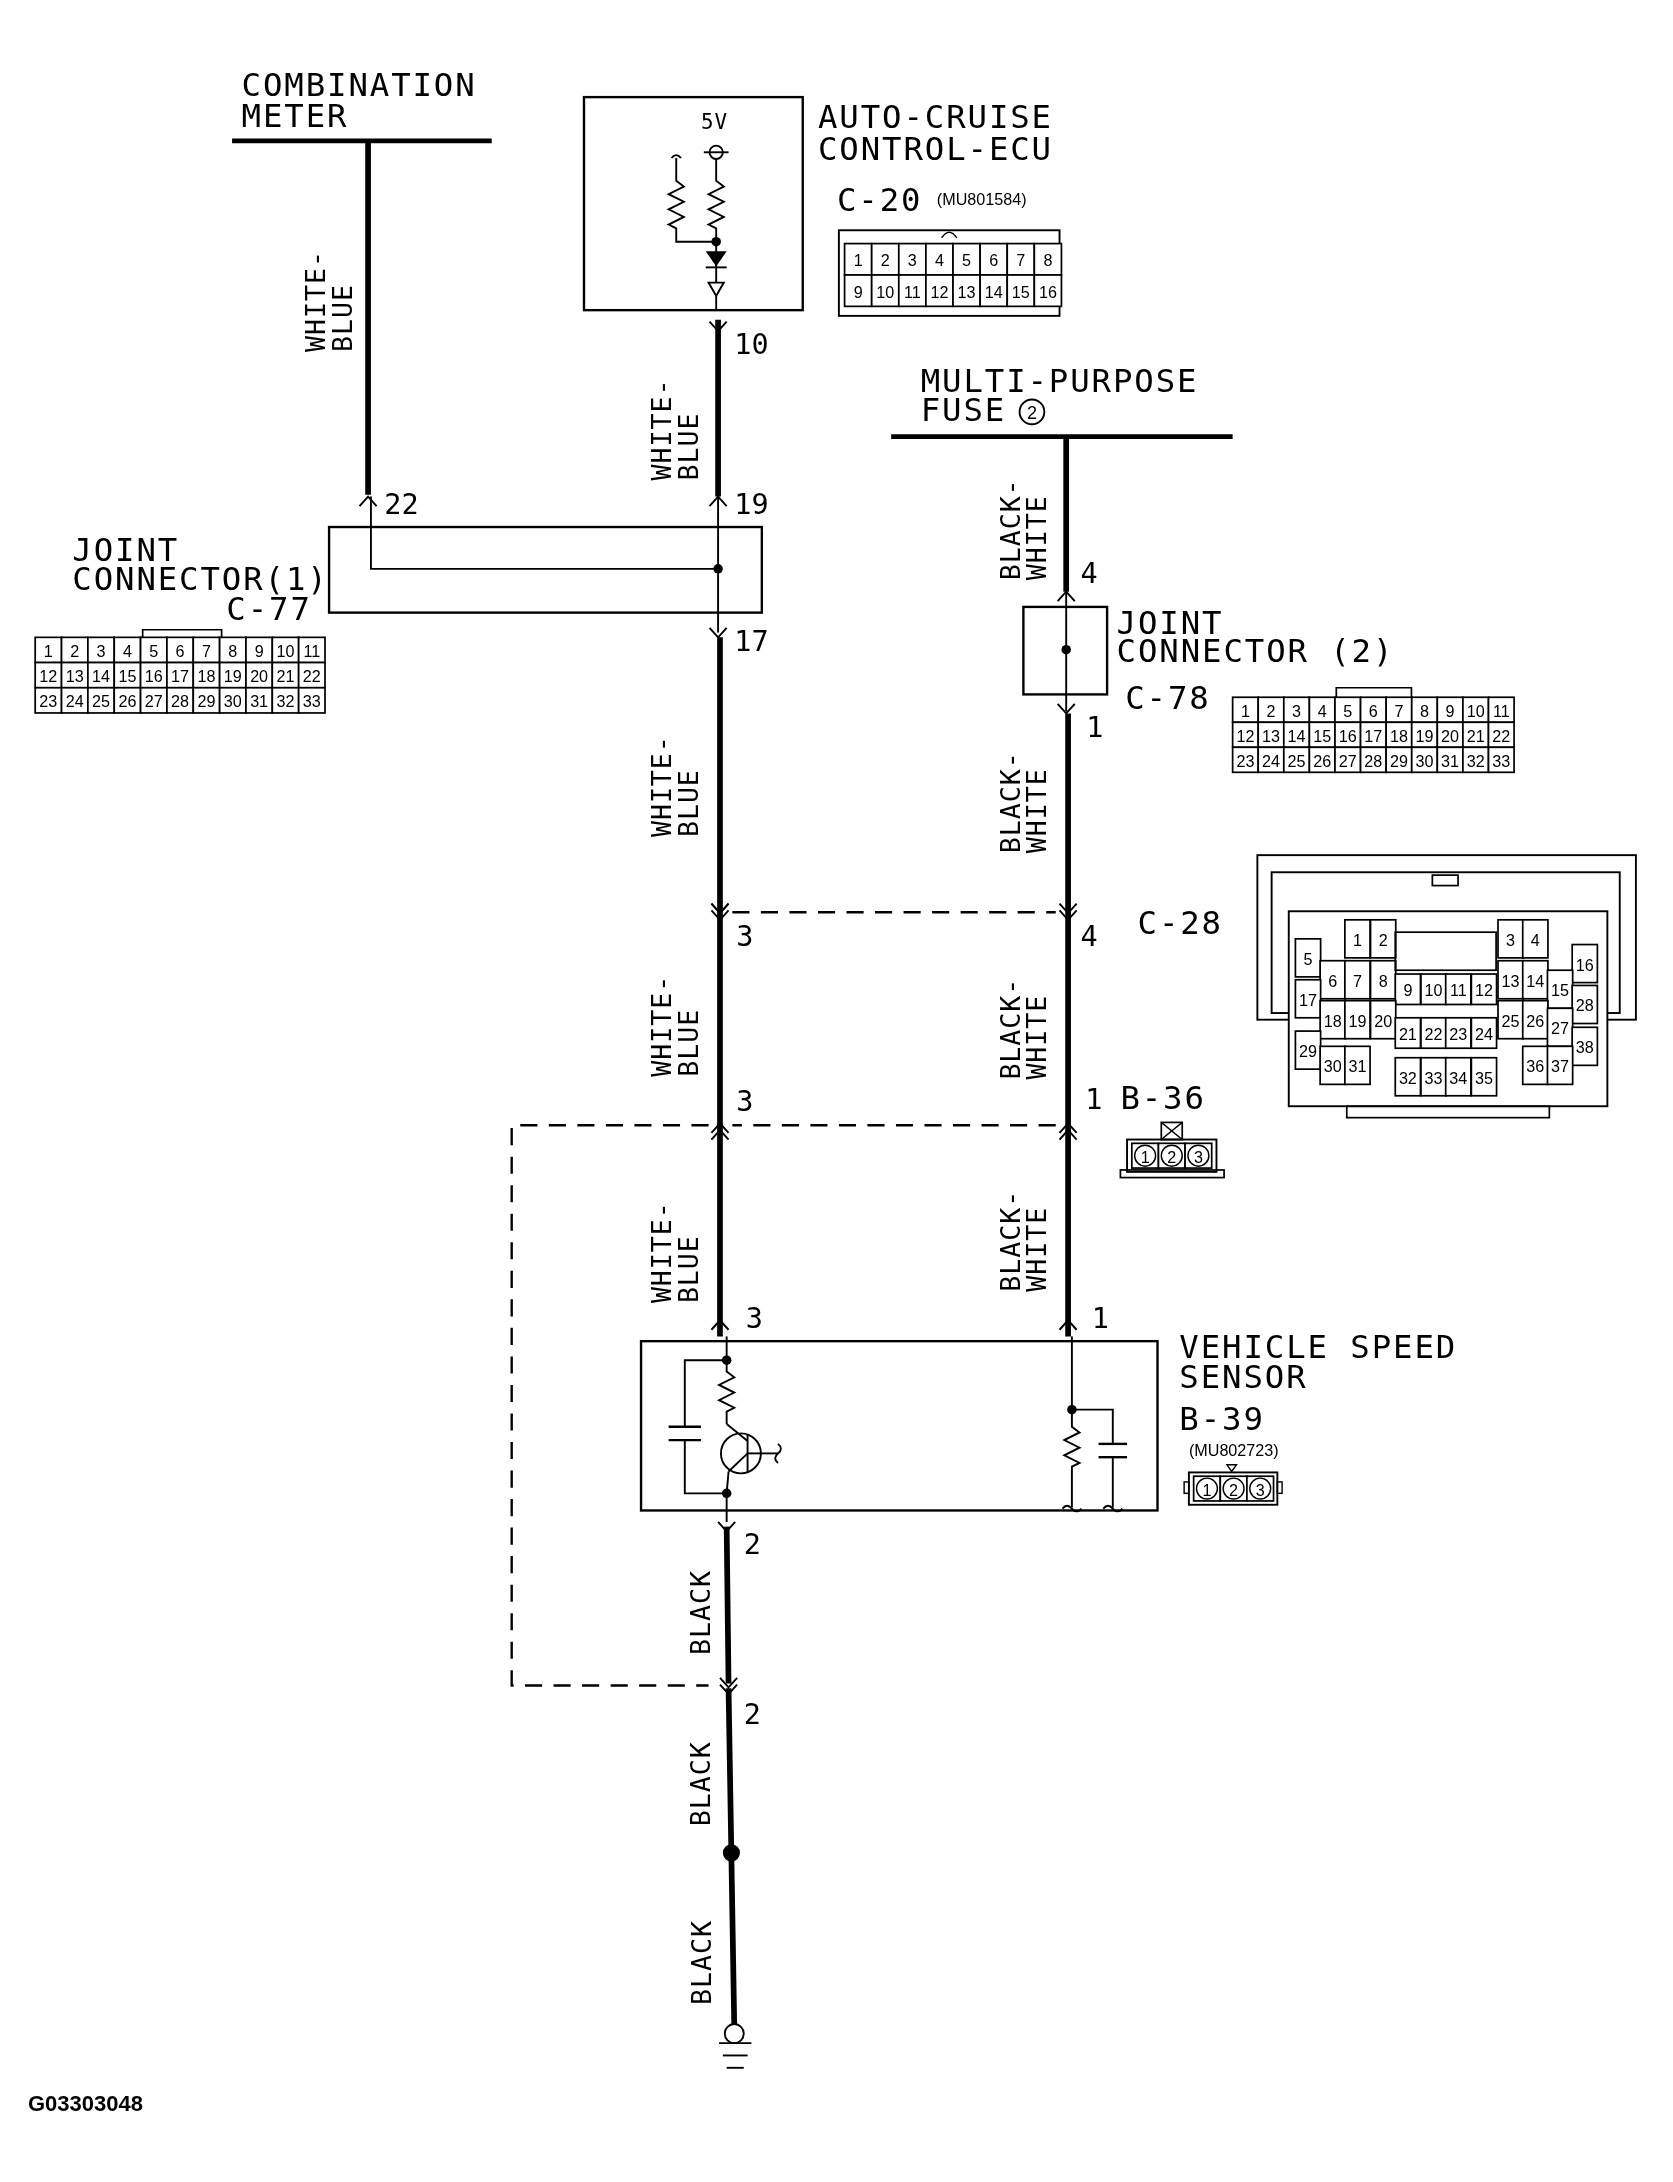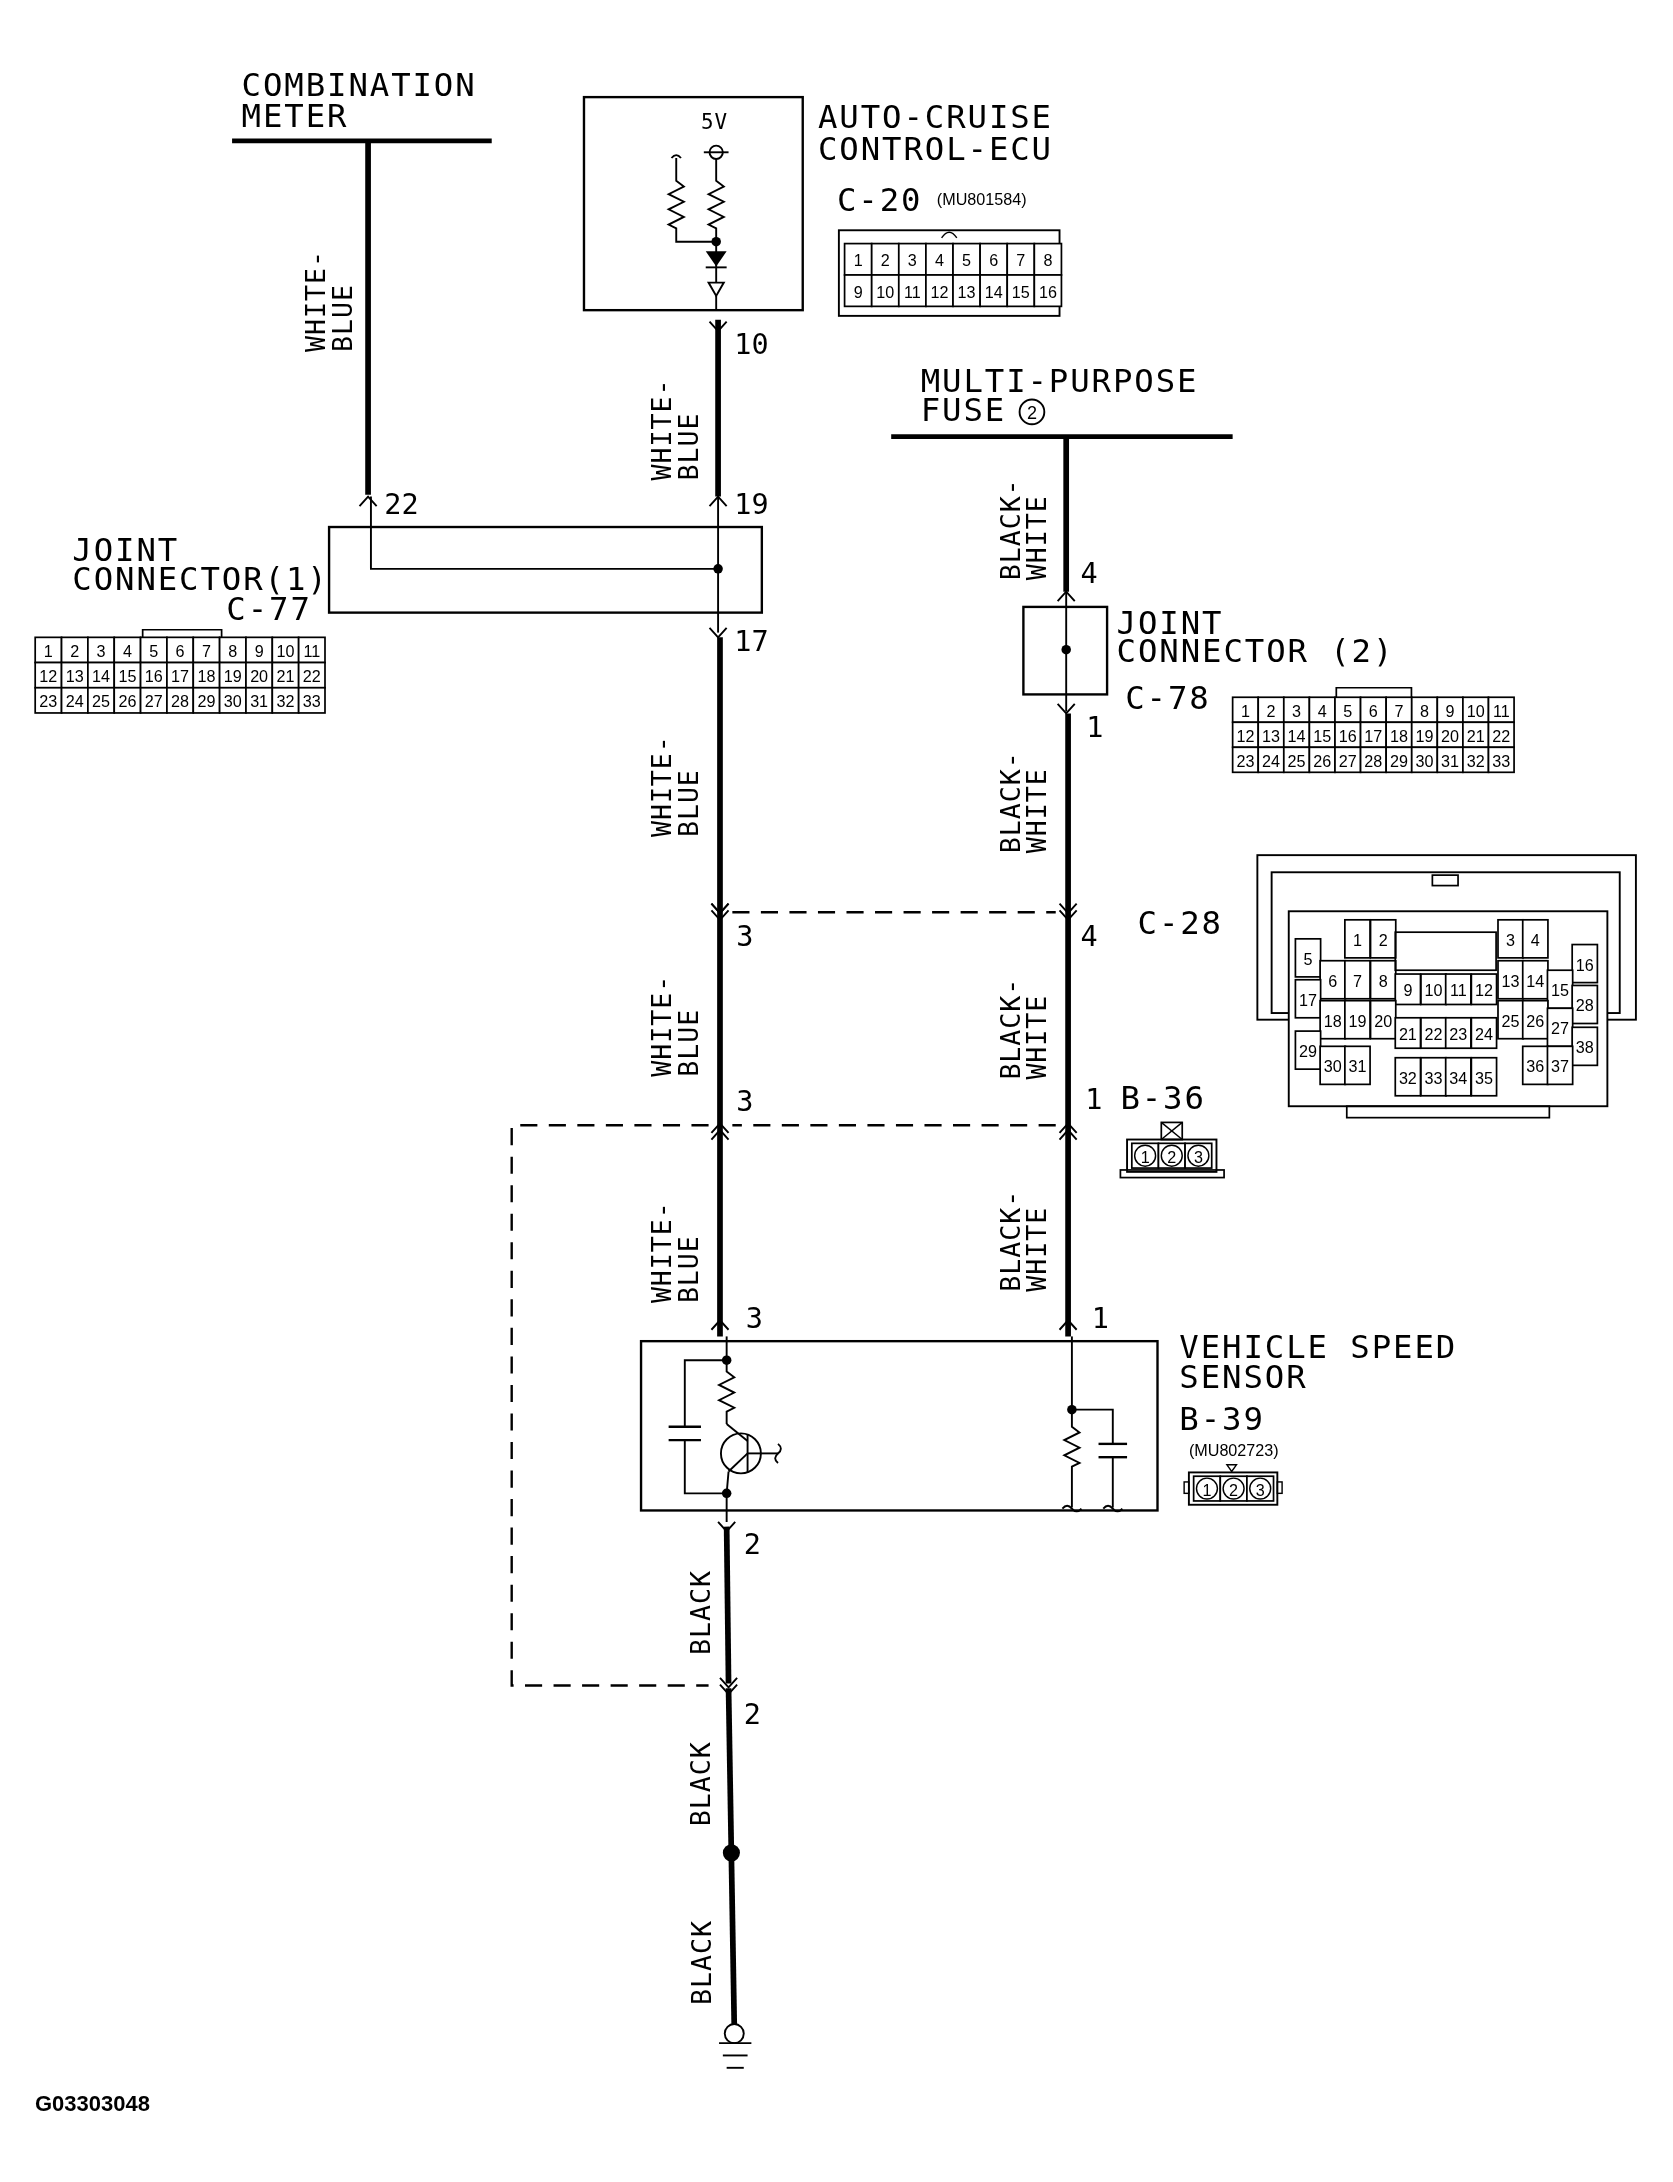--- a/index.html
+++ b/index.html
@@ -10,21 +10,21 @@
   .bar { stroke:#000; stroke-width:5; fill:none; }
   .box { stroke:#000; stroke-width:2.5; fill:none; }
   .dash { stroke:#000; stroke-width:2.5; fill:none; stroke-dasharray:18 12; }
   .lbl { font-family:"DejaVu Sans Mono", monospace; font-size:34px; fill:#000; font-weight:normal; letter-spacing:2px; }
   .lbl-s { font-family:"DejaVu Sans Mono", monospace; font-size:28px; fill:#000; letter-spacing:1px; }
   .pin { font-family:"DejaVu Sans Mono", monospace; font-size:30px; fill:#000; }
   .wirelbl { font-family:"DejaVu Sans Mono", monospace; font-size:28px; fill:#000; letter-spacing:1px; }
   .partno { font-family:"Liberation Sans", sans-serif; font-size:17px; fill:#000; }
   .cell { stroke:#000; stroke-width:1.8; fill:#fff; }
   .celltxt { font-family:"Liberation Sans", sans-serif; font-size:17px; fill:#000; text-anchor:middle; dominant-baseline:central; }
-  .caption { position:absolute; left:35px; top:2091px; font-family:"Liberation Sans", sans-serif; font-weight:bold; font-size:22px; }
+  .caption { position:absolute; left:28px; top:2091px; font-family:"Liberation Sans", sans-serif; font-weight:bold; font-size:22px; }
 </style>
 </head>
 <body>
 
 <svg id="diagram" viewBox="0 0 1759 2295" xmlns="http://www.w3.org/2000/svg">
 
   <g>
     <text class="lbl" x="254" y="101">COMBINATION</text>
     <text class="lbl" x="254" y="133">METER</text>
     <line class="bar" x1="244" y1="148" x2="517" y2="148"></line>

